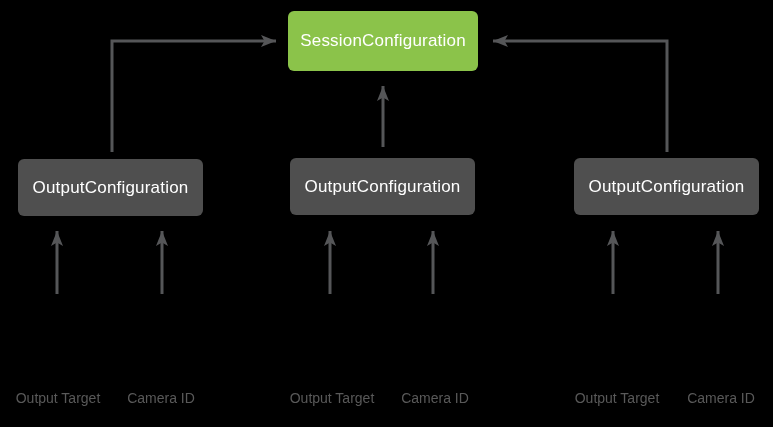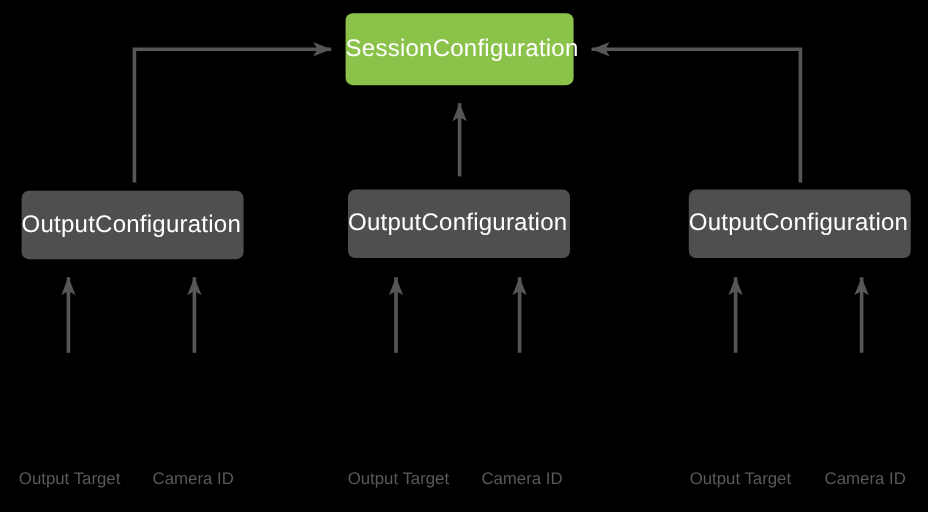--- a/index.html
+++ b/index.html
@@ -15,24 +15,24 @@
   }
   .arrows-layer {
     position: absolute;
     left: 0; top: 0;
     width: 773px; height: 427px;
   }
   .node {
     position: absolute;
     display: flex;
     align-items: center;
-    justify-content: flex-start;
+    justify-content: center;
     border-radius: 6px;
     color: #fff;
-    font-size: 20px;
+    font-size: 17px;
     letter-spacing: 0.2px;
   }
   .session-node {
     left: 288px; top: 11px;
     width: 190px; height: 60px;
   }
   .output-node {
     width: 185px; height: 57px;
   }
   .output-node.pos-left  { left: 18px;  top: 159px; }

